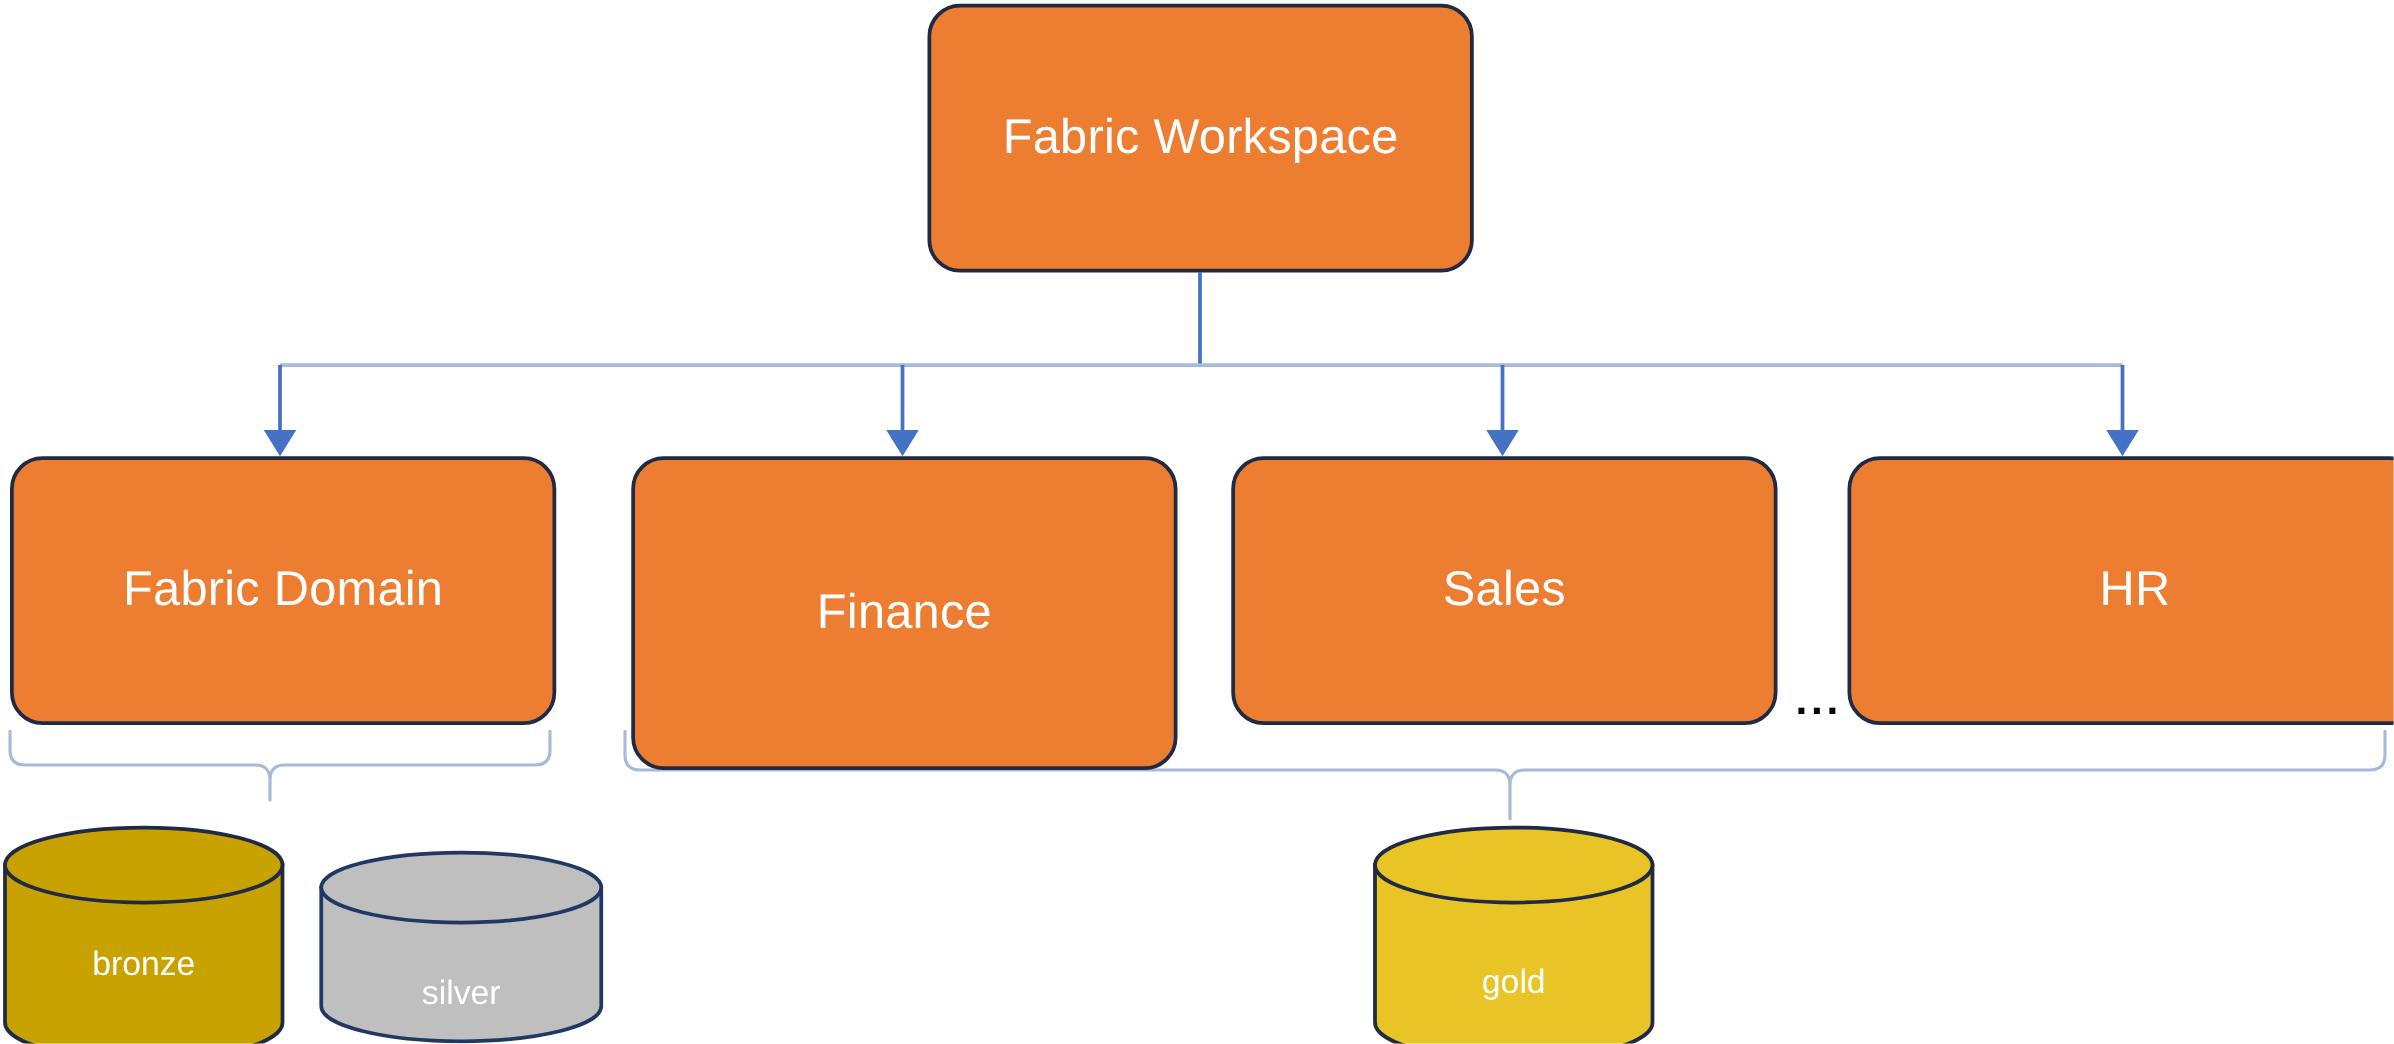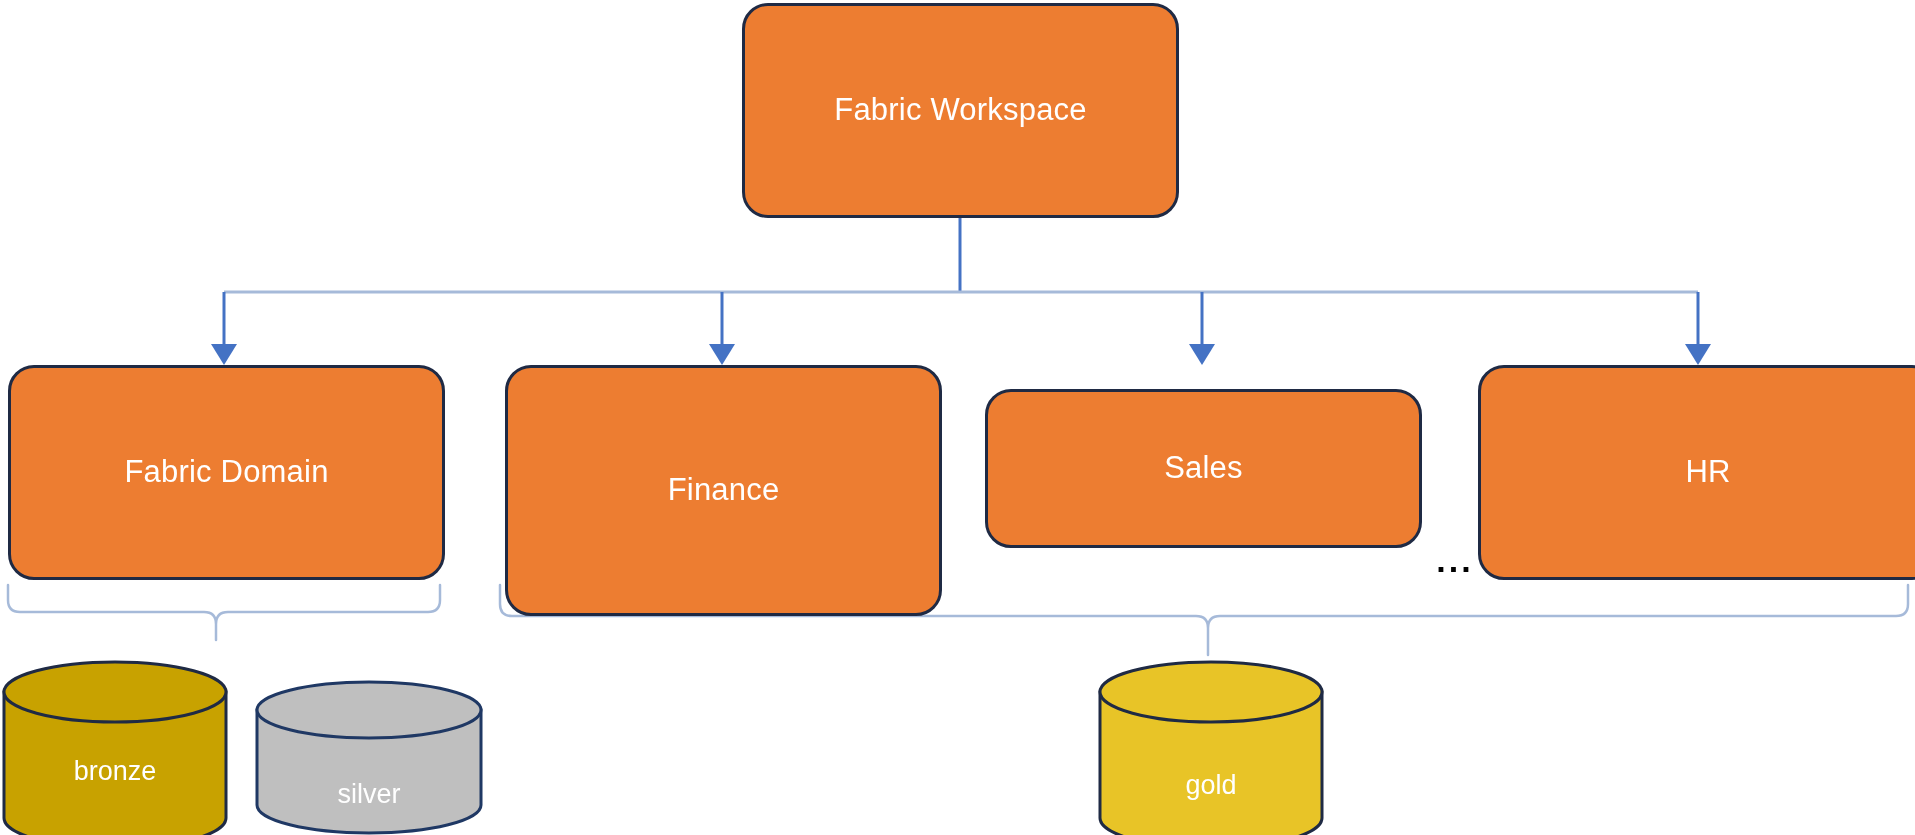--- a/index.html
+++ b/index.html
@@ -30,35 +30,35 @@
   .node-box {
     position: absolute;
     box-sizing: border-box;
     background: #ED7D31;
     border: 3px solid #1F2A44;
     border-radius: 26px;
     display: flex;
     align-items: center;
     justify-content: center;
     color: #FFFFFF;
-    font-size: 31px;
+    font-size: 39px;
     font-weight: 400;
     letter-spacing: 0.2px;
     line-height: 1.1;
     z-index: 3;
   }
   .node-box .node-label {
     color: #FFFFFF;
     white-space: nowrap;
   }
 
   #node-root { left: 742px; top: 3px; width: 437px; height: 215px; }
   #node-common { left: 8px;  top: 365px; width: 437px; height: 215px; }
   #node-finance{ left: 505px; top: 365px; width: 437px; height: 251px; text-align: center; }
-  #node-sales  { left: 985px; top: 365px; width: 437px; height: 159px; margin-top: 24px; }
+  #node-sales  { left: 985px; top: 365px; width: 437px; height: 215px; }
   #node-hr     { left: 1478px; top: 365px; width: 460px; height: 215px; }
 
   
   #ellipsis {
     position: absolute;
     left: 1425px;
     top: 540px;
     width: 60px;
     height: 40px;
     color: #000000;

